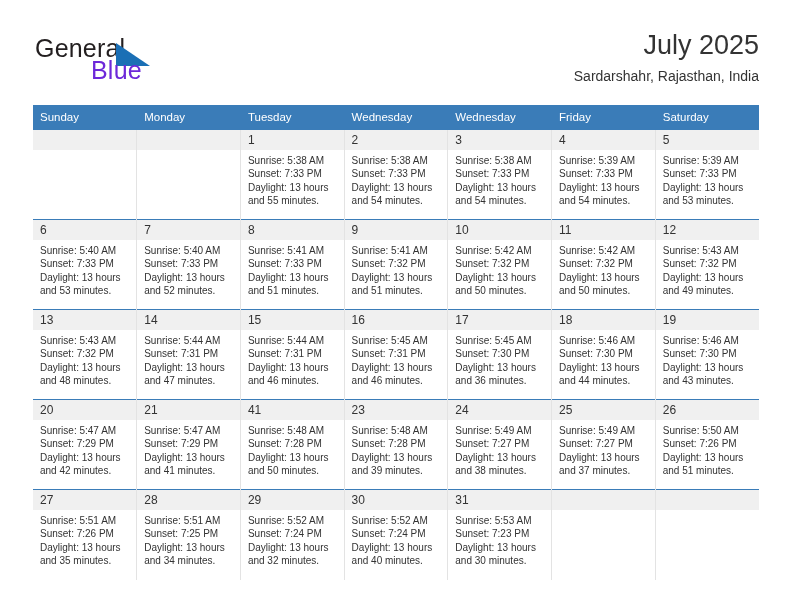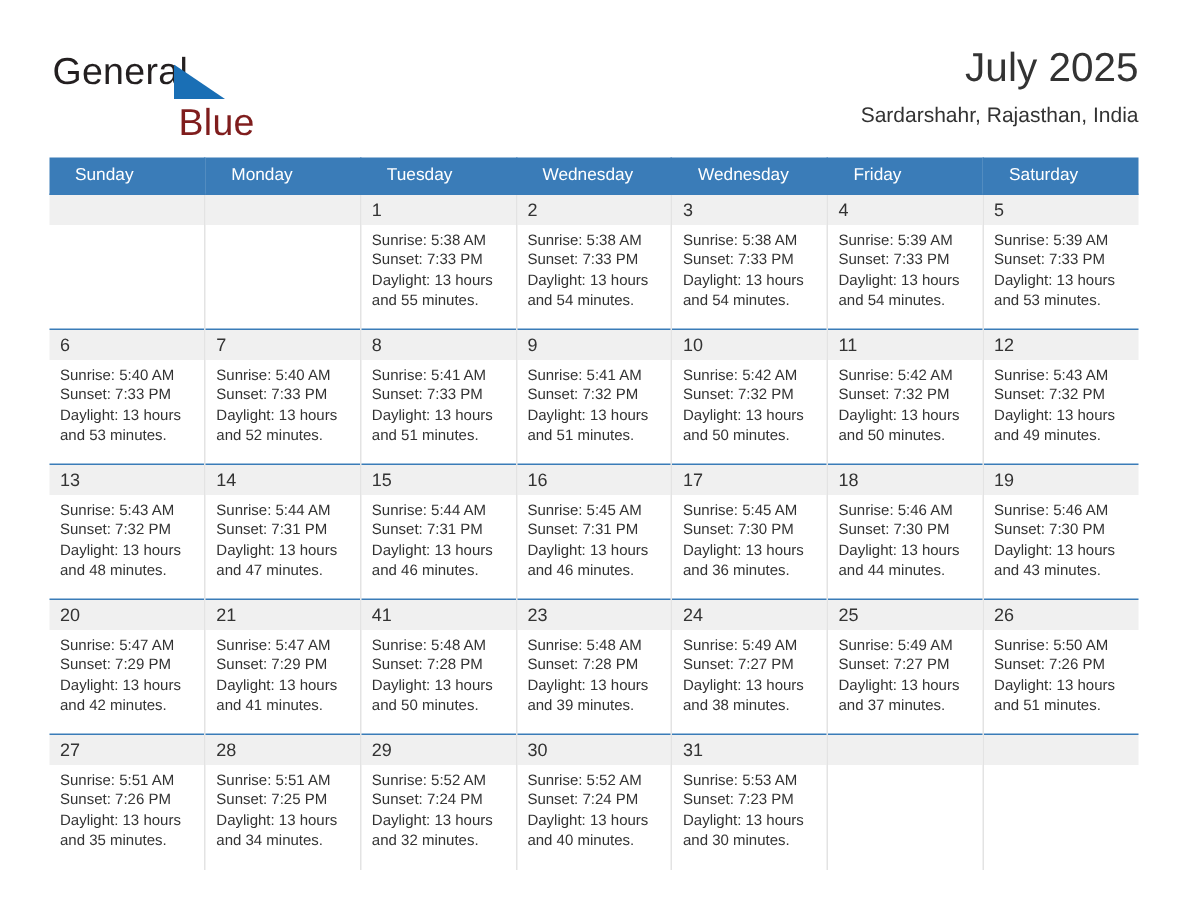--- a/index.html
+++ b/index.html
@@ -41,26 +41,25 @@
     left: 2px;
     top: 0px;
     font-size: 25px;
     letter-spacing: 0.2px;
     color: #231f20;
     font-family: "Liberation Sans", sans-serif;
   }
   .brand-blue {
     position: absolute;
     left: 58px;
-    top: 34px;
+    top: 22px;
     font-size: 25px;
     letter-spacing: 0.2px;
-    color: #7f1d1d;
+    color: #6d28d9;
     font-family: "Liberation Sans", sans-serif;
-    margin-left: 28px;
   }
   .brand-flag {
     position: absolute;
     left: 83px;
     top: 9px;
     width: 34px;
     height: 23px;
     background: #1a6fb5;
     clip-path: polygon(0 0, 100% 100%, 0 100%);
   }
@@ -94,21 +93,21 @@
     width: 726px;
     border-collapse: collapse;
     table-layout: fixed;
   }
   .calendar th {
     background: #3a7cb8;
     color: #ffffff;
     font-size: 11.5px;
     font-weight: normal;
     text-align: left;
-    padding: 6px 0 6px 17px;
+    padding: 6px 0 6px 7px;
     height: 20px;
     box-sizing: border-box;
     border-right: 1px solid #3a7cb8;
   }
   .calendar td {
     vertical-align: top;
     padding: 0;
     border-top: 1px solid #3a7cb8;
     border-right: 1px solid #e3e3e3;
     height: 90px;

